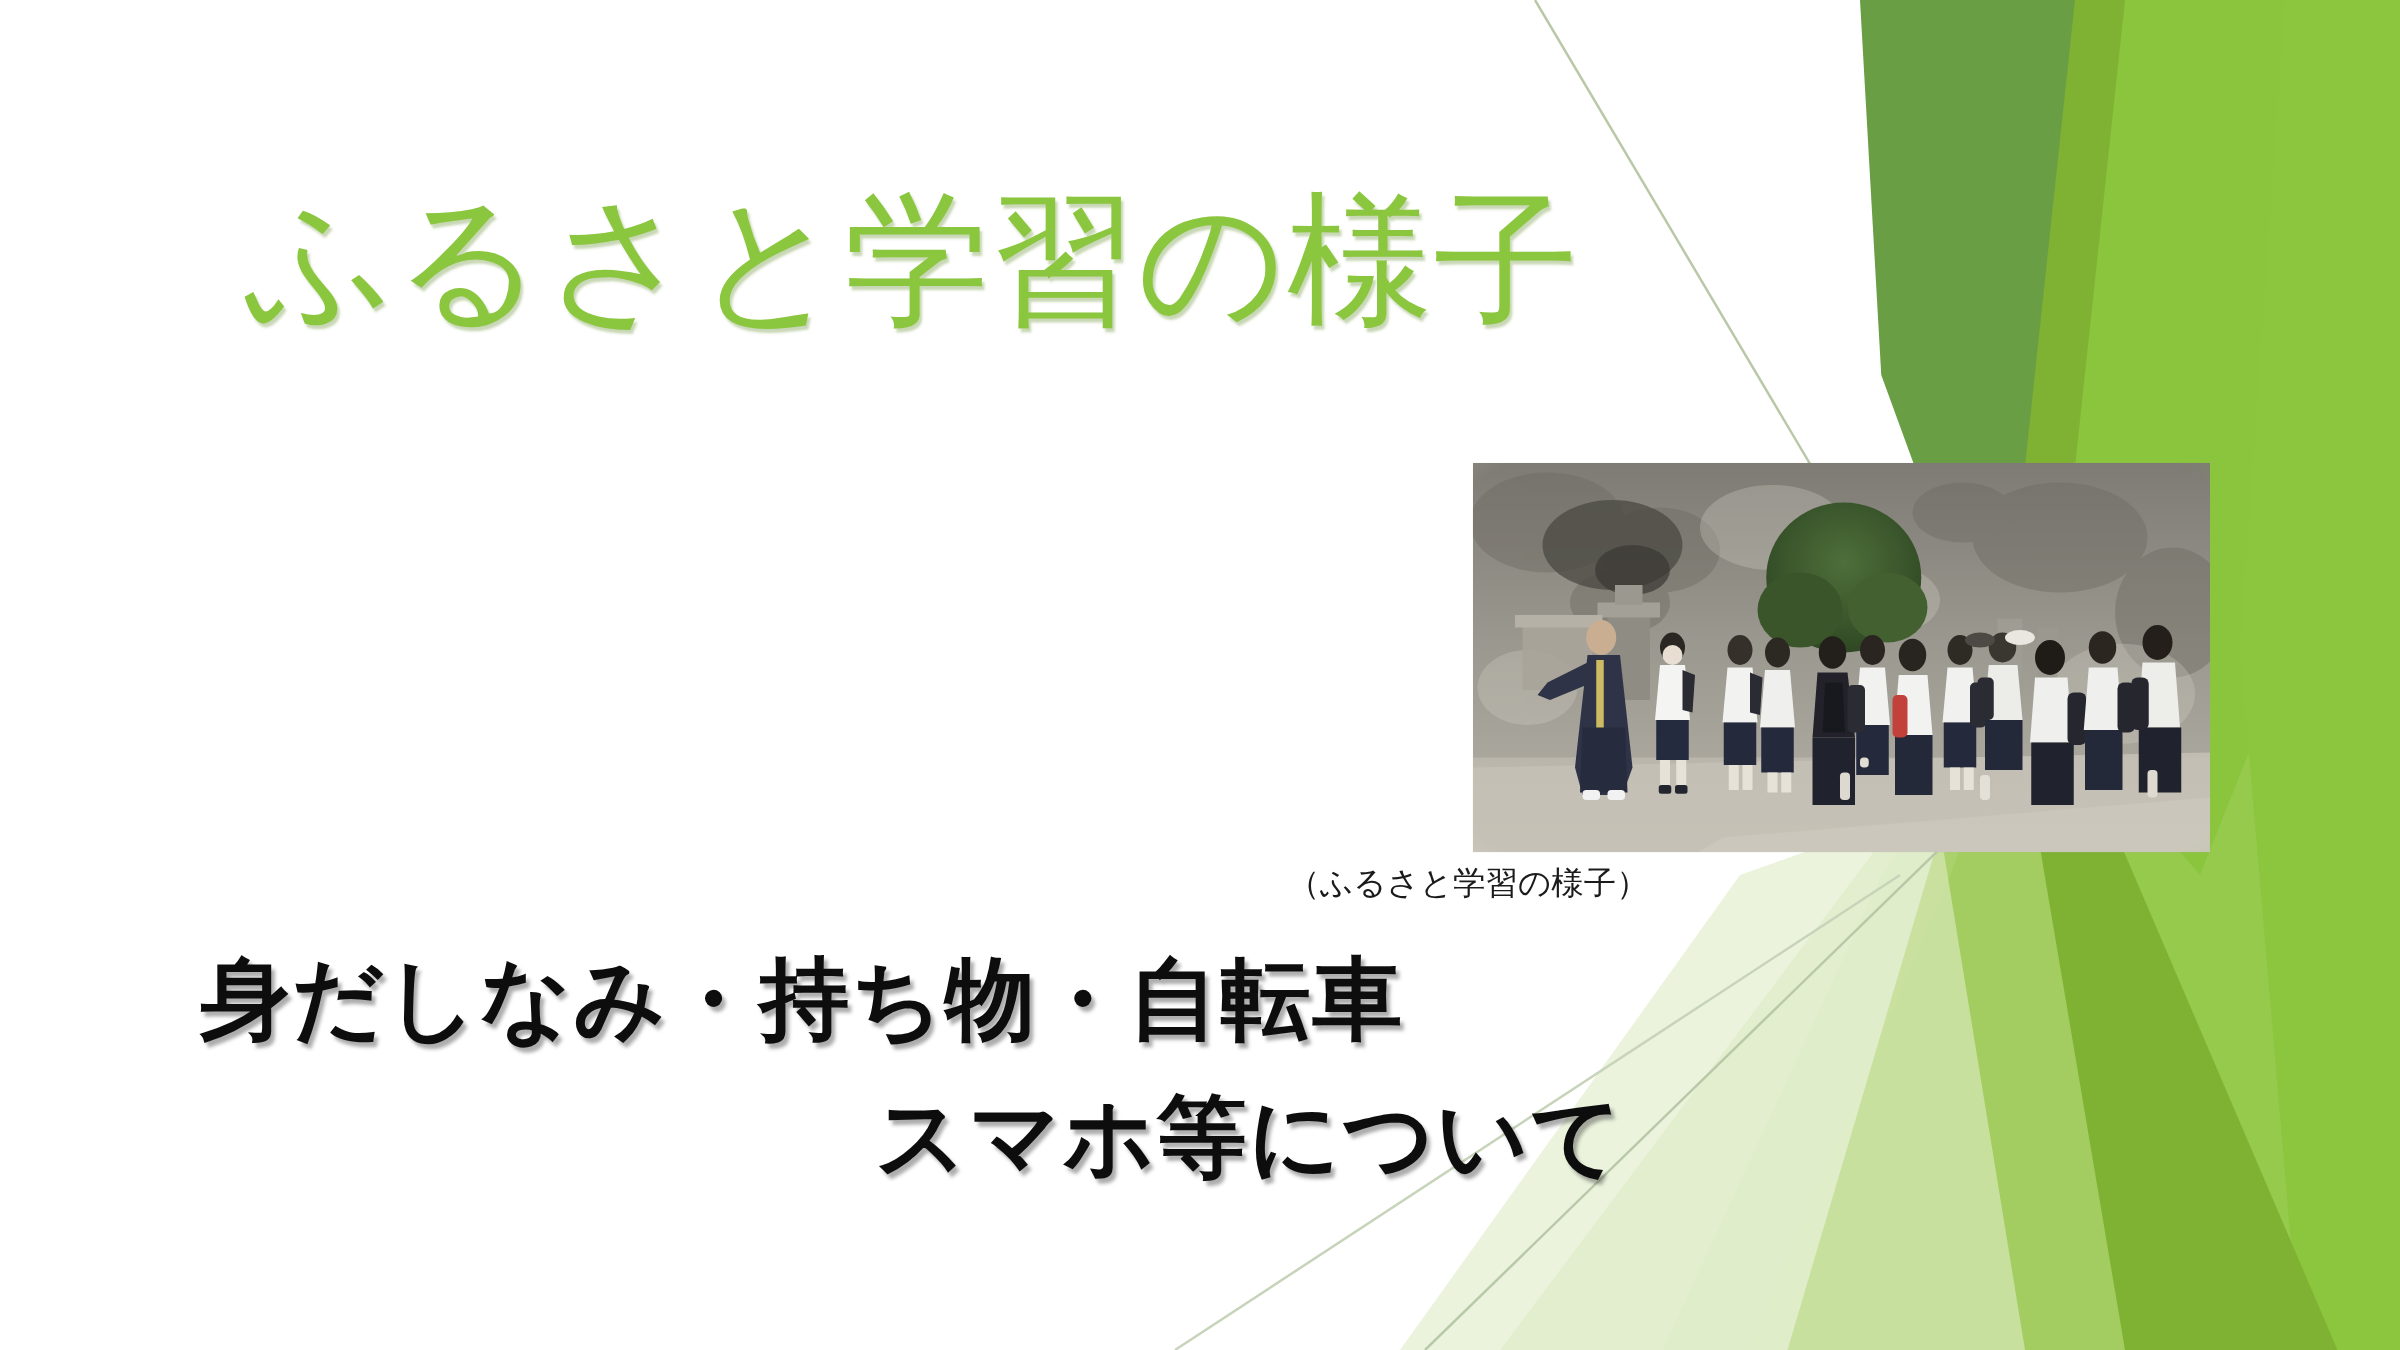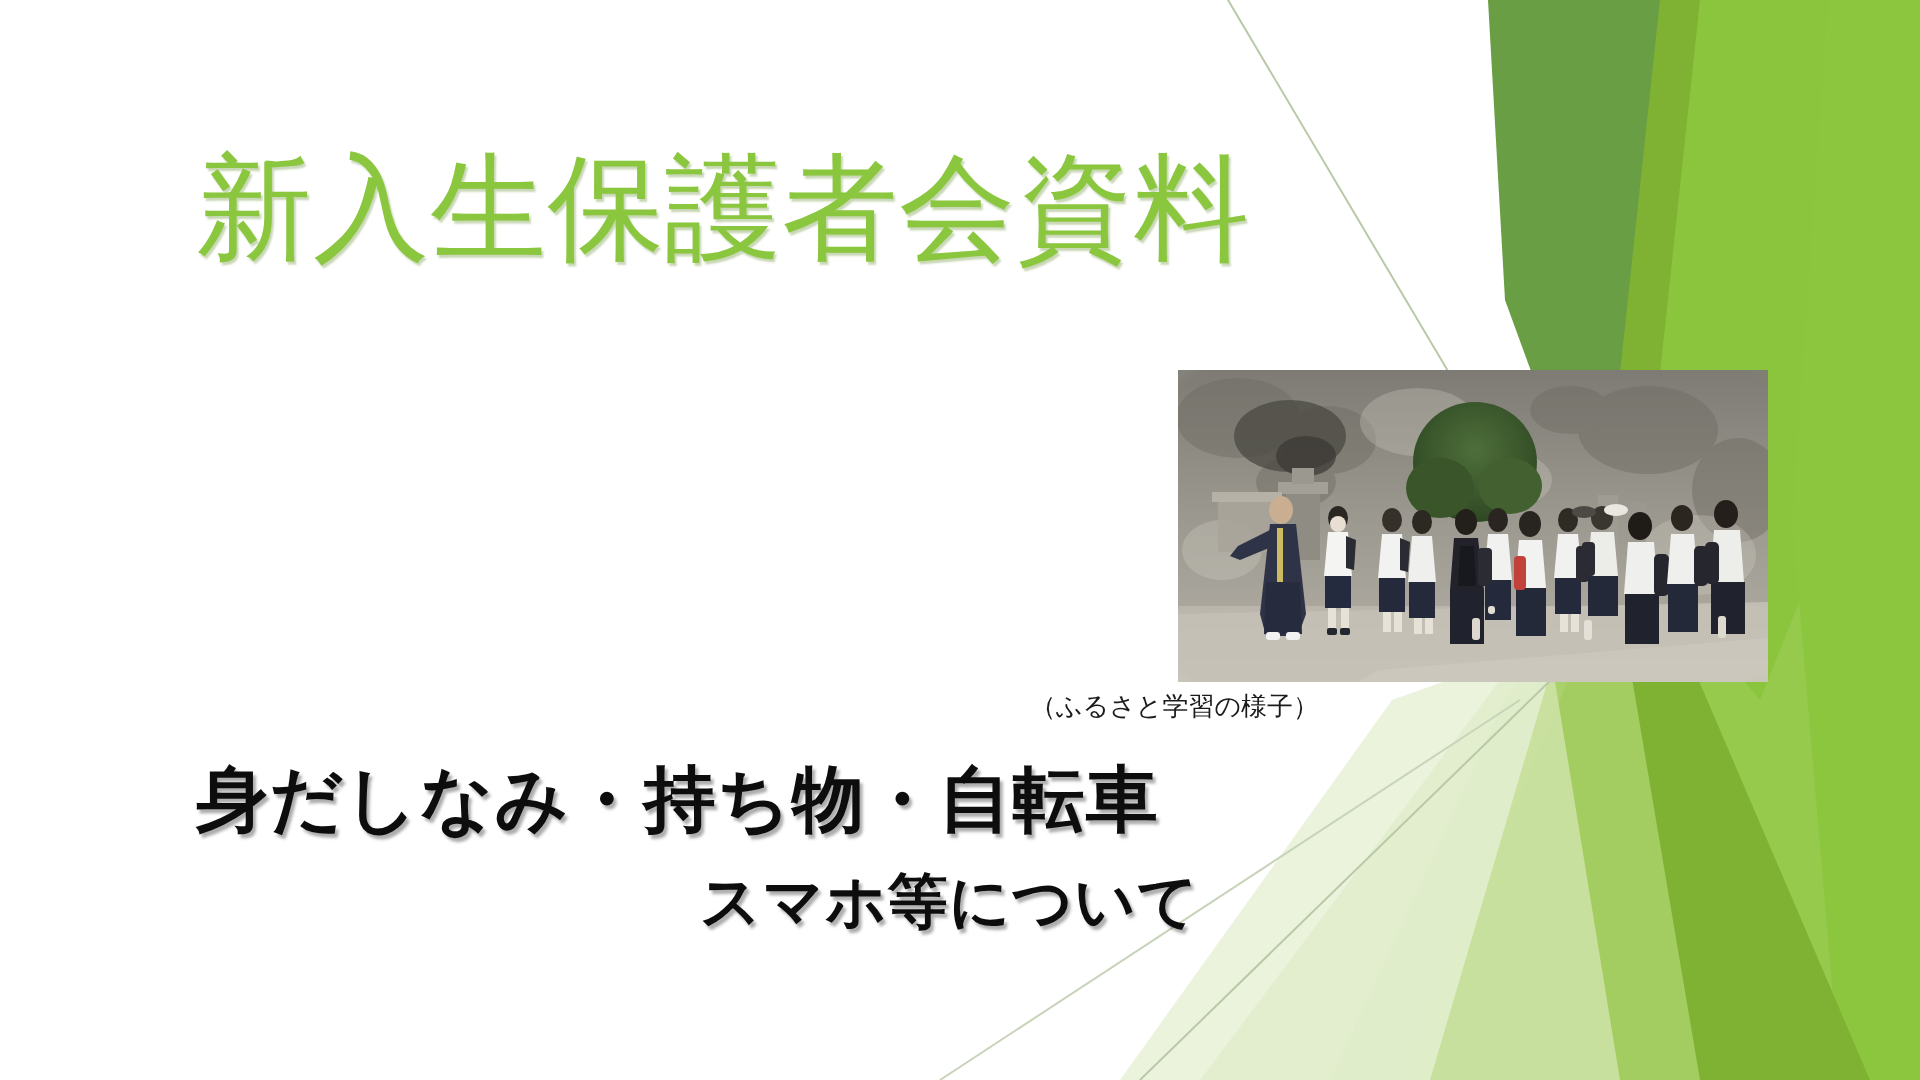--- a/index.html
+++ b/index.html
@@ -88,26 +88,25 @@
     font-weight: 700;
     color: #0d0d0d;
     white-space: nowrap;
     letter-spacing: 0.02em;
     text-shadow: 3px 4px 3px rgba(60,60,60,0.42);
   }
   #subtitle-line-1 {
     left: 160px;
     top: 752px;
     font-size: 72px;
-    margin-left: 36px;
   }
   #subtitle-line-2 {
     left: 700px;
     top: 862px;
-    font-size: 60px;
+    font-size: 72px;
     text-align: right;
   }
 </style>
 </head>
 <body>
 
 <div id="slide">
 
   <div class="facet-layer">
     <svg viewBox="0 0 1920 1080" preserveAspectRatio="none" aria-hidden="true">
@@ -127,21 +126,21 @@
       <polygon points="1545,620 1620,1080 1200,1080" fill="#cfe3a8" opacity="0.85"></polygon>
 
       <polygon points="1560,640 1430,1080 1120,1080 1392,700" fill="#e6f0d4" opacity="0.8"></polygon>
 
       <polyline points="1228,0 1560,560" fill="none" stroke="#b9c9a8" stroke-width="2"></polyline>
       <polyline points="1592,640 1140,1080" fill="none" stroke="#b9c9a8" stroke-width="2"></polyline>
       <polyline points="1520,700 940,1080" fill="none" stroke="#c7d4ba" stroke-width="2"></polyline>
     </svg>
   </div>
 
-  <div id="title">新入生保護者会資料</div>
+  <div id="title">ふるさと学習の様子</div>
 
   <div id="photo-frame">
     <div id="photo">
       <svg viewBox="0 0 590 312" preserveAspectRatio="none" aria-hidden="true">
         <defs>
           <linearGradient id="cliffG" x1="0" y1="0" x2="0" y2="1">
             <stop offset="0%" stop-color="#7d7b74"></stop>
             <stop offset="45%" stop-color="#9a978e"></stop>
             <stop offset="100%" stop-color="#b6b2a8"></stop>
           </linearGradient>

